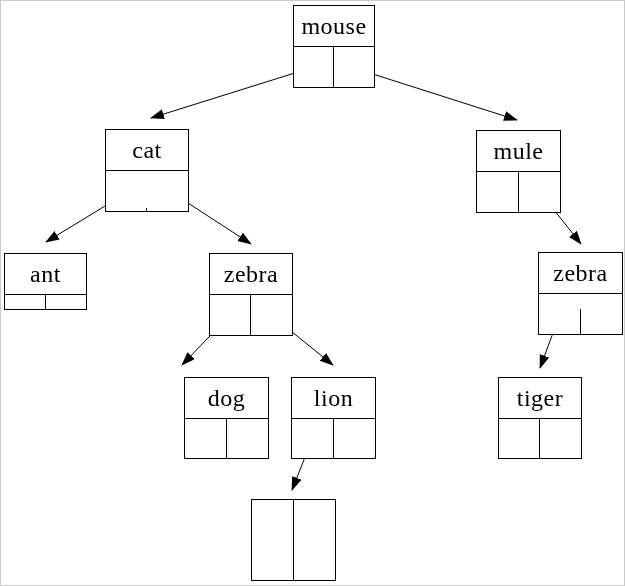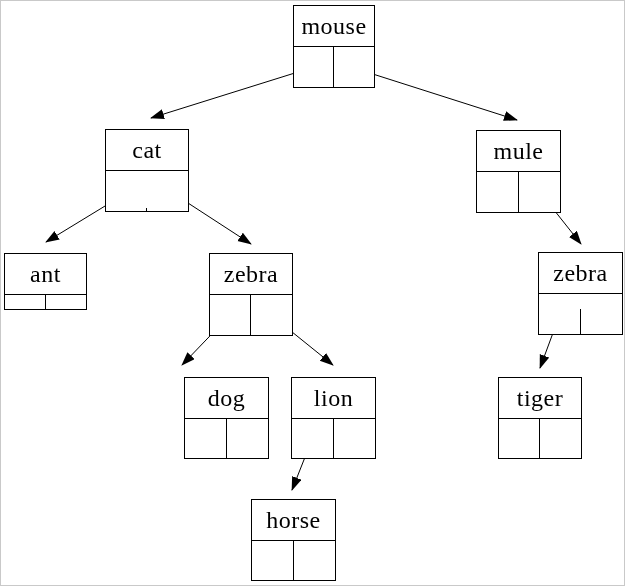--- a/index.html
+++ b/index.html
@@ -137,20 +137,19 @@
         </div>
       </div>
       <div class="node" style="left: 497px; top: 376px; width: 84px; height: 82px; justify-content: center;">
         <div class="node-label">tiger</div>
         <div class="node-cells">
           <div class="cell left"></div>
           <div class="cell right"></div>
         </div>
       </div>
       <div class="node" style="left: 250px; top: 498px; width: 85px; height: 82px;">
-        <div class="node-label">horse</div>
         <div class="node-cells">
           <div class="cell left"></div>
           <div class="cell right"></div>
         </div>
       </div>
     </div>
 </div>
 
 </body></html>

